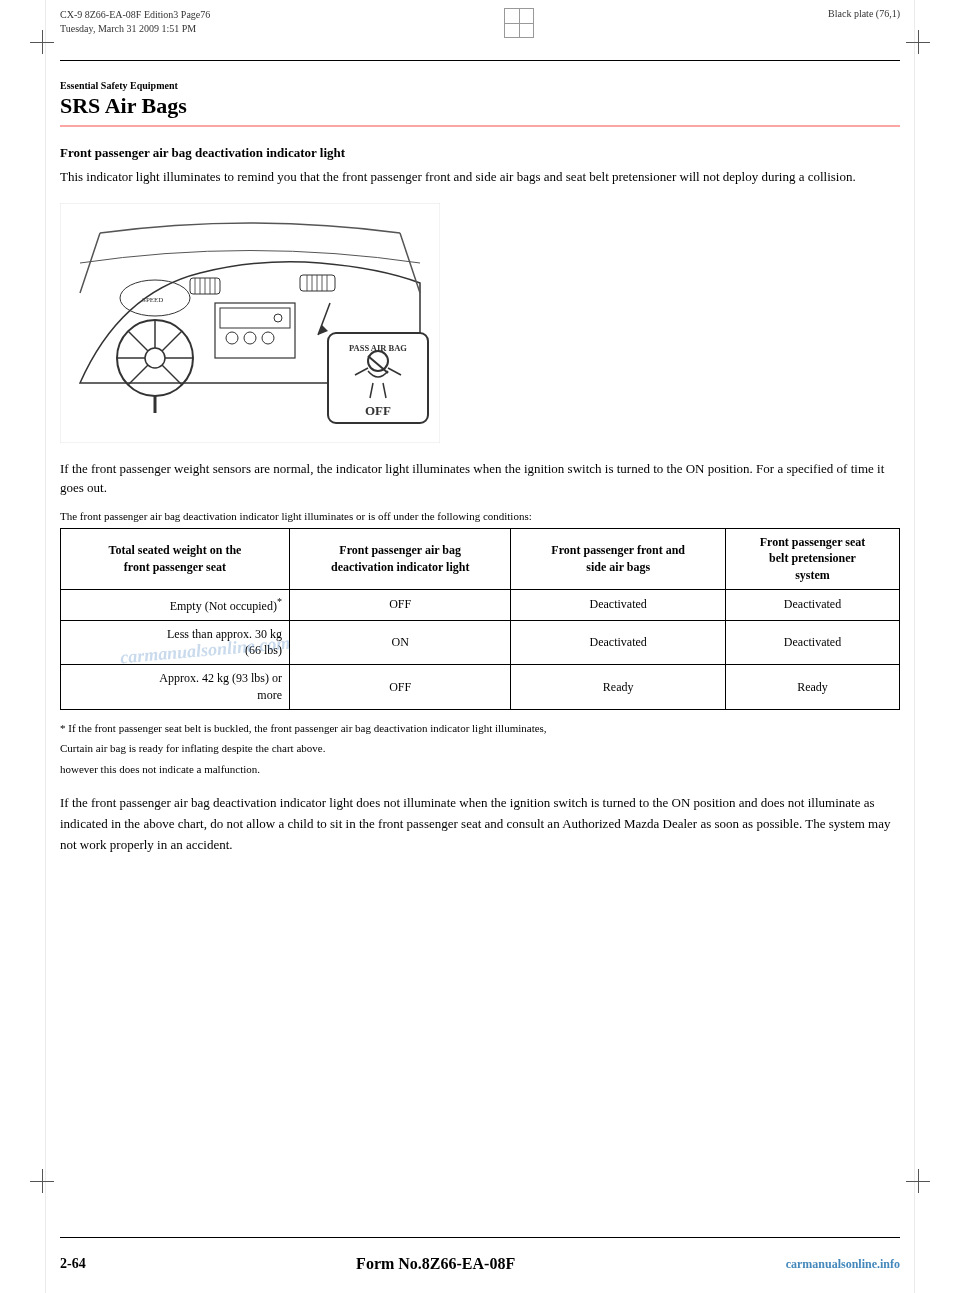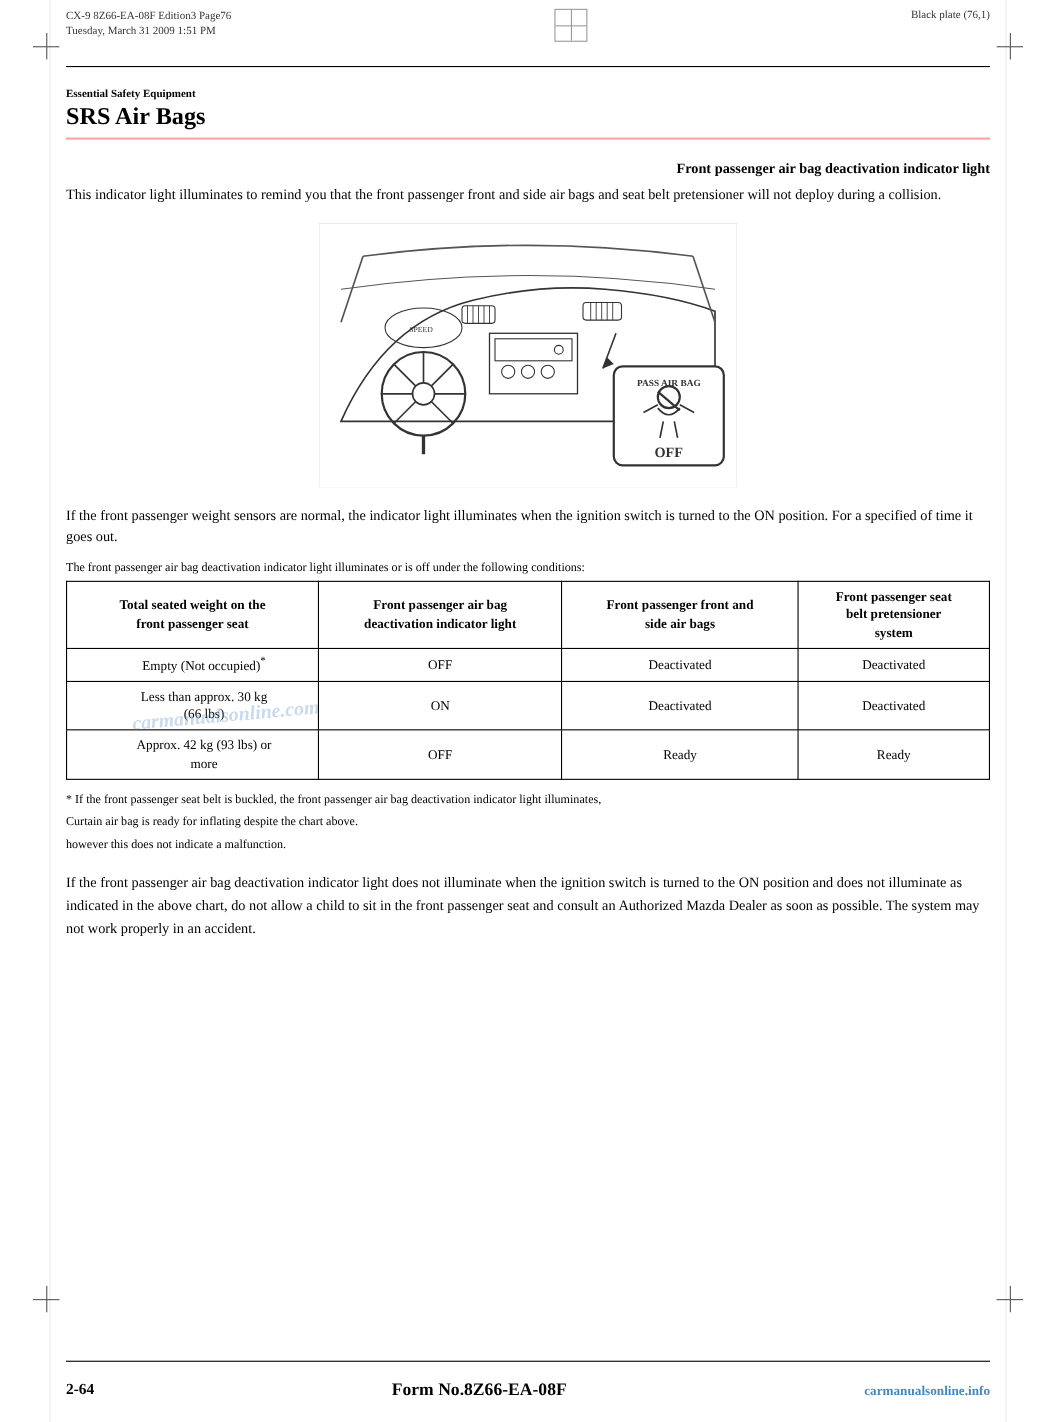--- a/index.html
+++ b/index.html
@@ -78,32 +78,31 @@
       border-bottom: 2px solid #fca5a5;
       padding-bottom: 6px;
       margin-bottom: 18px;
     }
 
     
     .body-heading {
       font-weight: bold;
       font-size: 13px;
       margin-bottom: 6px;
-      text-align: right;
     }
     .body-text {
       font-size: 13px;
       line-height: 1.5;
       margin-bottom: 12px;
     }
 
     
     .illustration-container {
       display: flex;
-      justify-content: center;
+      justify-content: flex-start;
       margin: 16px 0;
     }
     .illustration {
       width: 380px;
       height: 240px;
       position: relative;
     }
 
     
     .dash-svg {
@@ -127,21 +126,21 @@
       padding: 5px 7px;
       text-align: center;
       vertical-align: middle;
       line-height: 1.4;
     }
     .data-table th {
       font-weight: bold;
       background: #fff;
     }
     .data-table td:first-child {
-      text-align: center;
+      text-align: right;
       padding-left: 28px;
     }
 
     
     .footnote {
       font-size: 11px;
       line-height: 1.5;
       margin-bottom: 4px;
     }
 

